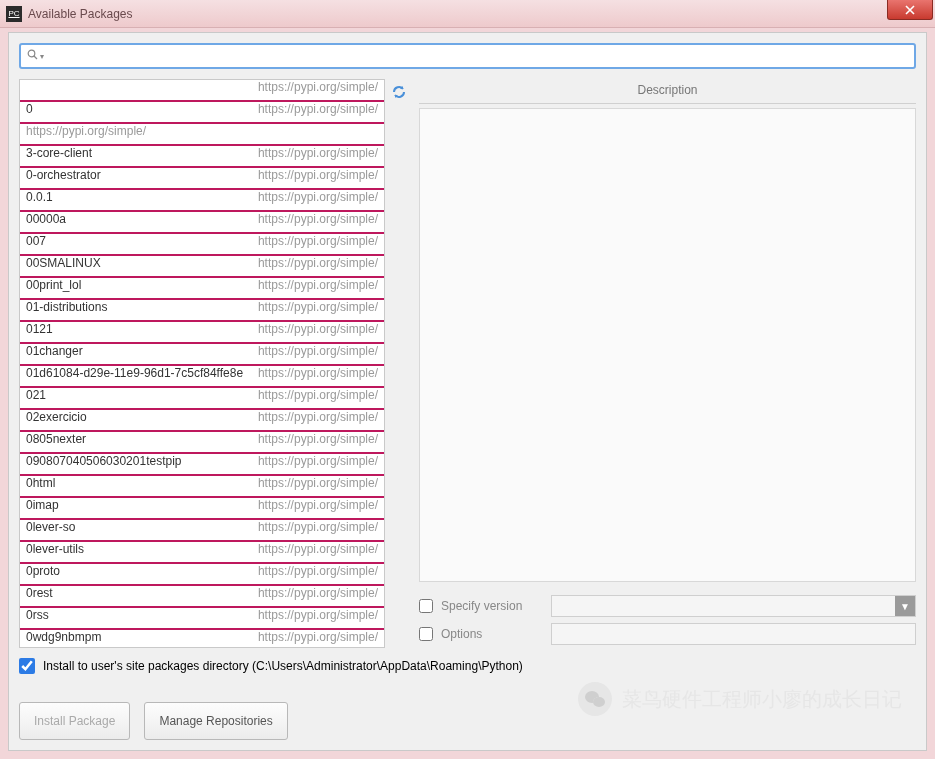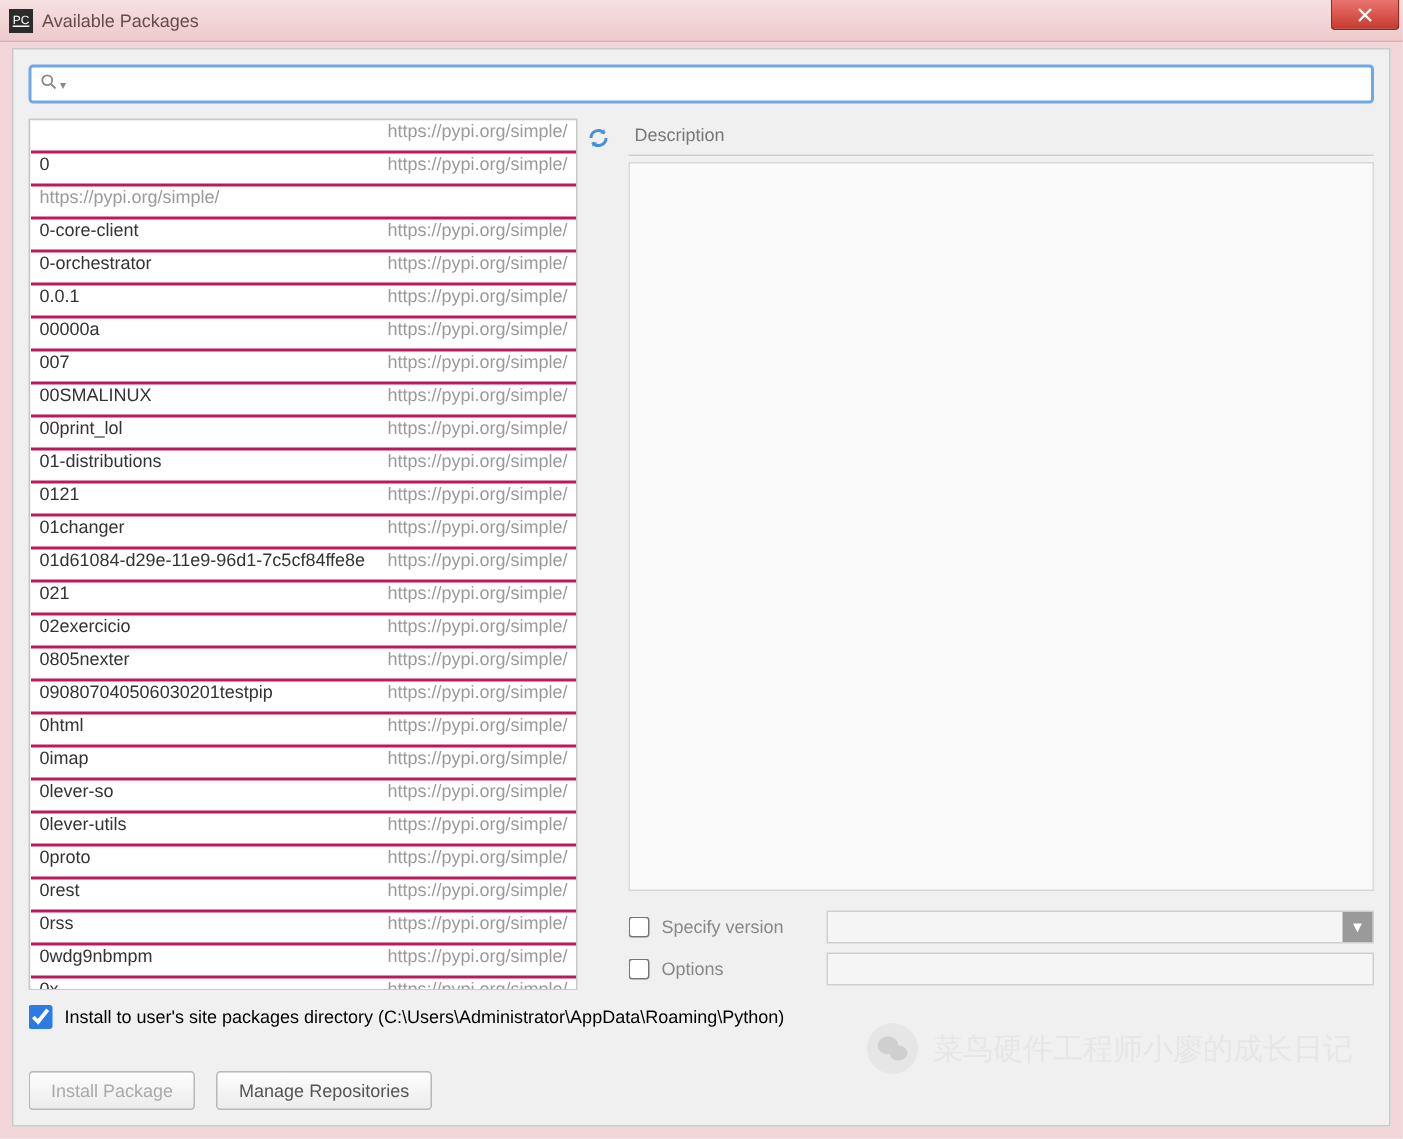--- a/index.html
+++ b/index.html
@@ -126,20 +126,21 @@
 .right {
   flex: 1;
   display: flex;
   flex-direction: column;
   padding-left: 6px;
 }
 .desc-label {
   color: #777;
   padding: 4px 4px 6px 4px;
   border-bottom: 1px solid #d0d0d0;
+  text-align: center;
 }
 .desc-area {
   flex: 1;
   background: #fafafa;
   border: 1px solid #d8d8d8;
   margin-top: 4px;
 }
 .opts {
   margin-top: 10px;
 }
@@ -182,21 +183,21 @@
   align-items: center;
   margin-bottom: 28px;
 }
 .install-cb-row input[type=checkbox] {
   width: 16px; height: 16px;
   margin-right: 8px;
   accent-color: #2c7be5;
 }
 .btn-row { display: flex; gap: 14px; }
 .btn {
-  height: 26px;
+  height: 38px;
   padding: 0 14px;
   background: linear-gradient(#fdfdfd, #ececec);
   border: 1px solid #b8b8b8;
   border-radius: 3px;
   font-size: 12px;
   color: #555;
   cursor: pointer;
 }
 .btn:disabled { color: #aaa; cursor: default; }
 .watermark {
@@ -259,21 +260,21 @@
               <span class="psrc">https://pypi.org/simple/</span>
             </div>
             <div class="pkg-row">
               <span class="pname">0</span>
               <span class="psrc">https://pypi.org/simple/</span>
             </div>
             <div class="pkg-row">
               <span class="psrc">https://pypi.org/simple/</span>
             </div>
             <div class="pkg-row">
-              <span class="pname">0-core-client</span>
+              <span class="pname">3-core-client</span>
               <span class="psrc">https://pypi.org/simple/</span>
             </div>
             <div class="pkg-row">
               <span class="pname">0-orchestrator</span>
               <span class="psrc">https://pypi.org/simple/</span>
             </div>
             <div class="pkg-row">
               <span class="pname">0.0.1</span>
               <span class="psrc">https://pypi.org/simple/</span>
             </div>

